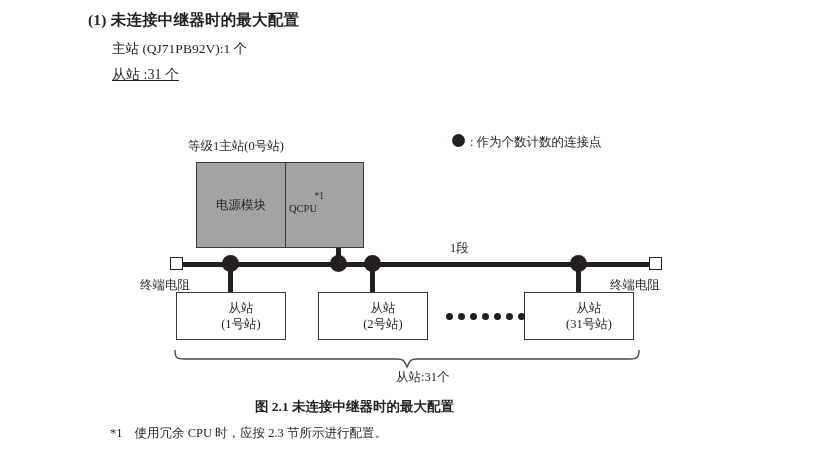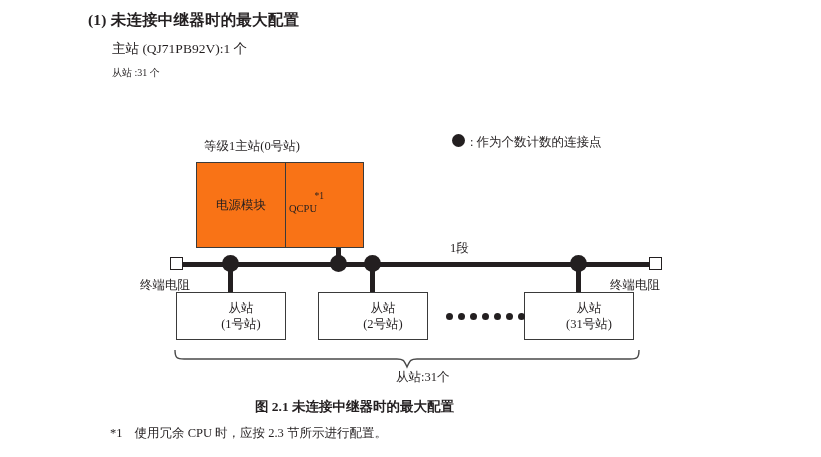--- a/index.html
+++ b/index.html
@@ -25,52 +25,53 @@
     letter-spacing: 0.2px;
     white-space: nowrap;
   }
   #spec-master {
     left: 112px; top: 40px;
     font-size: 13.5px;
     white-space: nowrap;
   }
   #spec-slave {
     left: 112px; top: 66px;
-    font-size: 10px;
-    white-space: nowrap;
+    font-size: 14px;
+    white-space: nowrap;
+    text-decoration: underline;
   }
 
   
   #legend {
     left: 452px; top: 134px;
     display: flex;
     gap: 5px;
     font-size: 12.5px;
     white-space: nowrap;
   }
   #legend .bullet {
     width: 13px; height: 13px;
     border-radius: 50%;
     background: #231f20;
     display: inline-block;
   }
 
   
   #master-caption {
-    left: 204px; top: 138px;
+    left: 188px; top: 138px;
     font-size: 12.5px;
     white-space: nowrap;
   }
   #master-block {
     left: 196px; top: 162px;
     width: 168px; height: 86px;
     display: flex;
     box-sizing: border-box;
     border: 1.3px solid #3a3a3a;
-    background: #f97316;
+    background: #a3a3a3;
   }
   #master-block .cell {
     box-sizing: border-box;
     display: flex;
     align-items: center;
     justify-content: center;
     position: relative;
   }
   #master-block .cell + .cell { border-left: 1.3px solid #3a3a3a; }
   .cell-power { width: 88px; font-size: 12.5px; }

